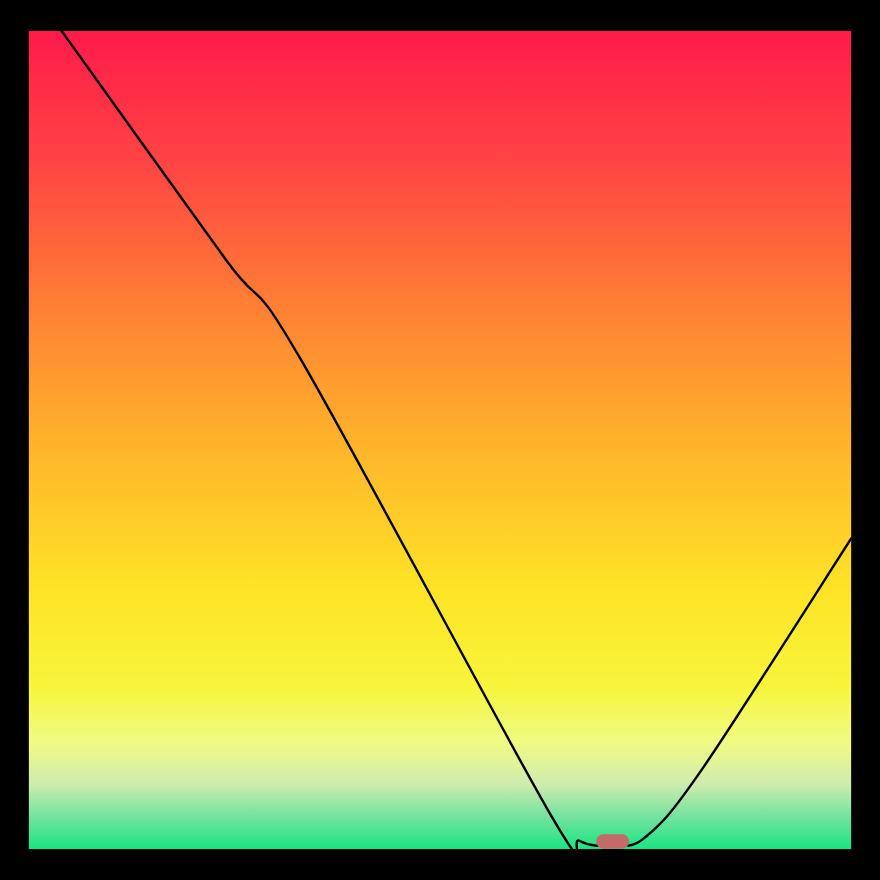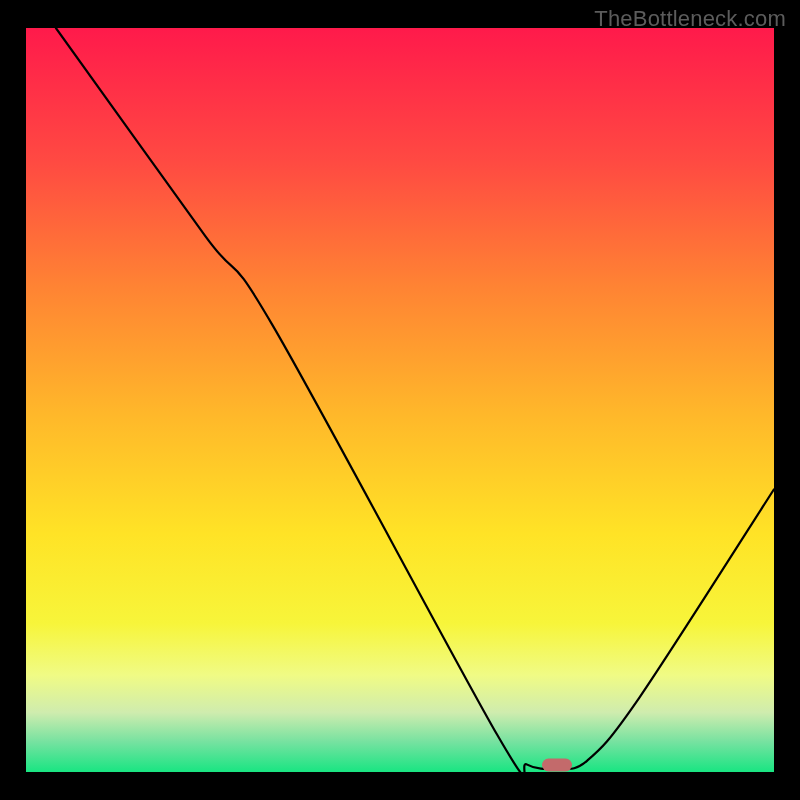--- a/index.html
+++ b/index.html
@@ -49,21 +49,20 @@
   height: 13px;
   border-radius: 7px;
   transform: translate(-50%, -50%);
 }
 </style>
 </head>
 <body>
 
 <div class="frame">
 
-  <div class="watermark">TheBottleneck.com</div>
 
   <div class="plot">
     <svg class="plot-svg" viewBox="0 0 748 744" preserveAspectRatio="none">
       <defs>
         <linearGradient id="bg-grad" x1="0" y1="0" x2="0" y2="1">
             <stop offset="0.0%" stop-color="#ff1a4b"></stop>
             <stop offset="18.0%" stop-color="#ff4a42"></stop>
             <stop offset="35.0%" stop-color="#ff8433"></stop>
             <stop offset="52.0%" stop-color="#ffb82a"></stop>
             <stop offset="68.0%" stop-color="#ffe326"></stop>

